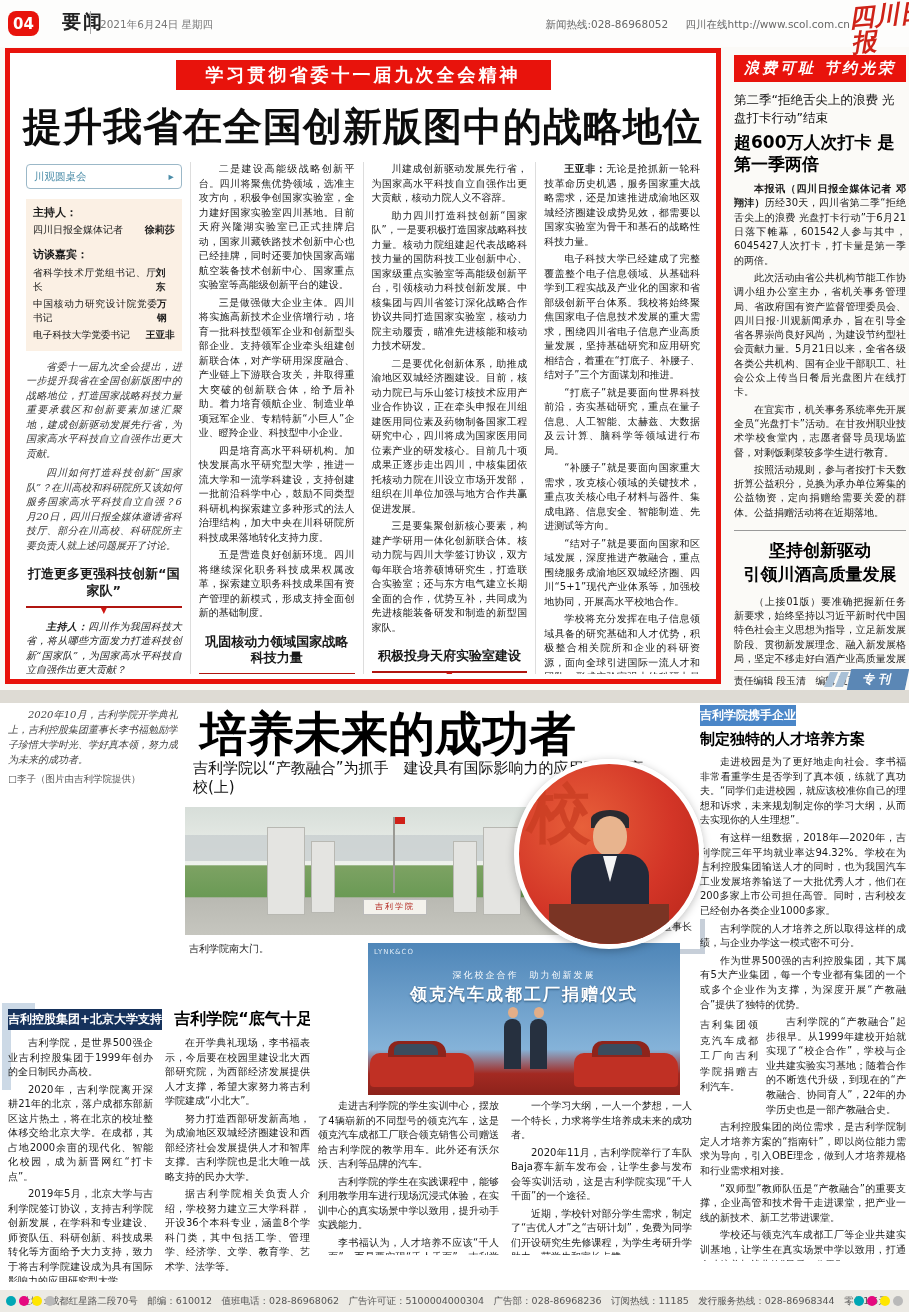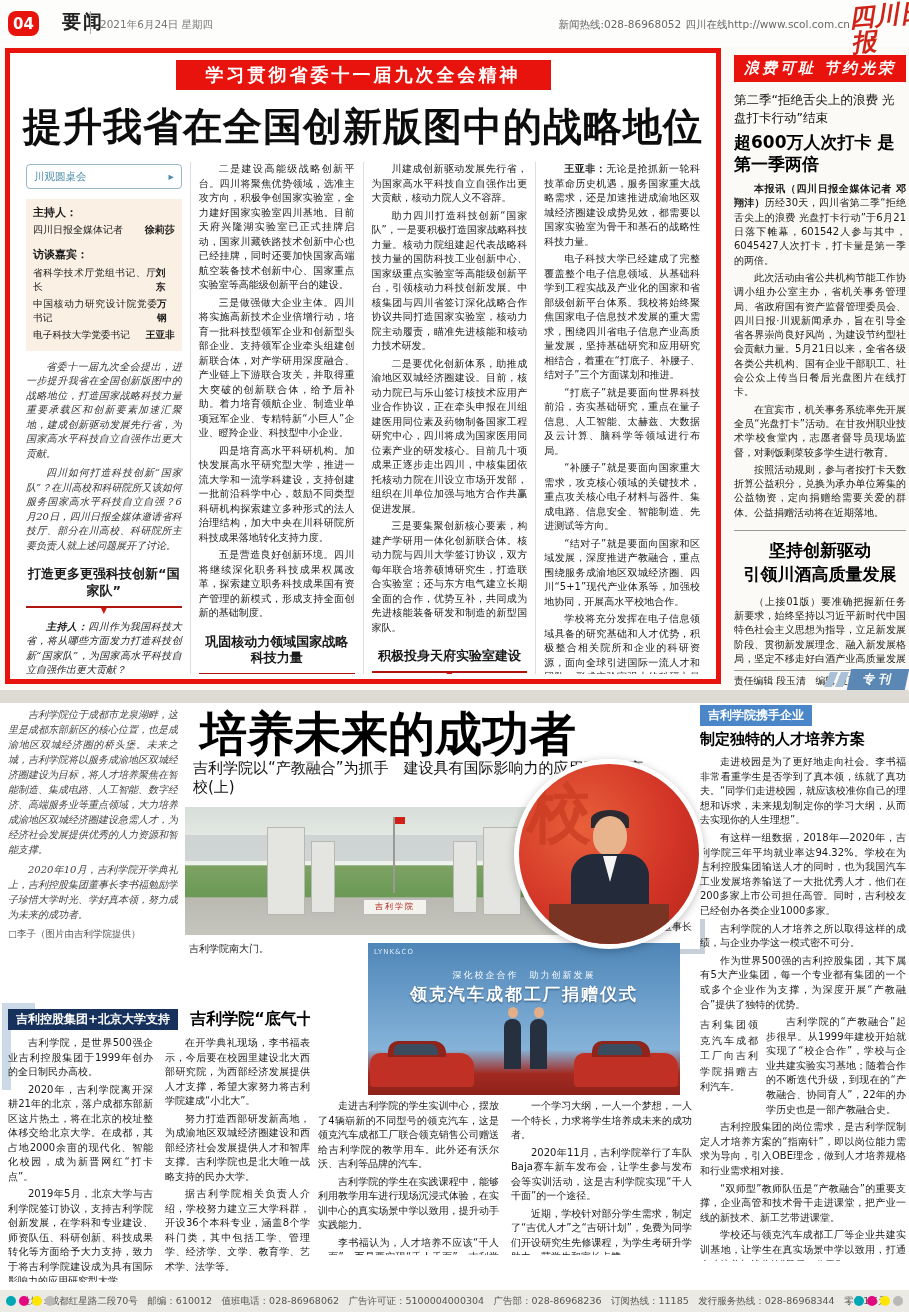--- a/index.html
+++ b/index.html
@@ -7,21 +7,21 @@
        font-family:"DejaVu Sans","Liberation Sans",sans-serif;overflow:hidden;color:#1a1a1a;}
   b{font-weight:bold;}
   
   .masthead{position:absolute;left:0;top:0;width:909px;height:47px;background:#fdfdfc;padding-left:29px;}
   .pagenum{position:absolute;left:8px;top:11px;width:31px;height:25px;background:#e8130c;color:#fff;
            border-radius:8px;font-weight:bold;font-size:15px;display:flex;align-items:center;justify-content:center;}
   .section-name{position:absolute;left:62px;top:9px;font-size:19px;font-weight:bold;color:#222;letter-spacing:2px;}
   .mast-div{position:absolute;left:90px;top:11px;width:1px;height:23px;background:#aaa;}
   .mast-date{position:absolute;left:100px;top:18px;font-size:10.5px;color:#777;}
   .mast-right{position:absolute;right:88px;top:18px;font-size:10.5px;color:#666;white-space:nowrap;}
-  .mast-right span{margin-left:1px;}
+  .mast-right span{margin-left:14px;}
   .paper-logo{position:absolute;right:0px;top:2px;width:88px;font-size:25px;line-height:1.0;color:#cf2318;
               font-weight:bold;font-style:italic;font-family:"DejaVu Serif","Liberation Serif",serif;
               transform:rotate(-5deg);}
   
   .main-box{position:absolute;left:5px;top:48px;width:716px;height:636px;border:5px solid #e8130c;
             background:#fff;box-sizing:border-box;overflow:hidden;}
   .kicker-wrap{text-align:center;margin-top:7px;border-radius:11px;}
   .kicker{display:inline-block;background:#e8130c;color:#fff;font-size:18px;font-weight:bold;
           padding:3px 30px;letter-spacing:3px;}
   .main-headline{text-align:center;font-size:39px;font-weight:900;color:#0d0d0d;margin:10px 4px 6px;letter-spacing:1px;}
@@ -105,21 +105,21 @@
   .person{position:absolute;width:17px;height:50px;border-radius:8px 8px 0 0;background:#26303f;top:76px;}
   .person::before{content:"";position:absolute;left:3.5px;top:-12px;width:10px;height:11px;border-radius:50%;background:#e3ae88;}
   .car{position:absolute;bottom:8px;width:104px;height:34px;background:#c03024;border-radius:10px 14px 4px 4px;}
   .car::before{content:"";position:absolute;left:18px;top:-12px;width:58px;height:16px;background:#8e241b;
                border-radius:10px 12px 0 0;}
   .car::after{content:"";position:absolute;left:24px;top:-9px;width:44px;height:11px;background:#3a4c5e;border-radius:6px 8px 0 0;}
   .lynk-cap-float{float:left;width:58px;height:92px;margin:2px 8px 2px 0;}
   
   .art{position:absolute;overflow:hidden;}
   .art-head{margin-bottom:6px;white-space:nowrap;}
-  .tag{display:inline-block;color:#fff;font-size:12px;font-weight:bold;padding:2px 8px;margin-right:7px;vertical-align:middle;}
+  .tag{display:inline-block;color:#fff;font-size:12px;font-weight:bold;padding:2px 0;margin-right:7px;vertical-align:middle;}
   .tag-navy{background:#16325c;}
   .tag-red{background:#e8130c;}
   .tag-blue{background:#4a86c8;}
   .art-title{display:inline-block;font-size:16px;font-weight:900;color:#000;vertical-align:middle;}
   .art-cols{display:flex;gap:12px;}
   .art-col{flex:1;font-size:10px;line-height:1.45;text-align:justify;overflow:hidden;}
   .art-left{left:8px;top:306px;width:302px;height:278px;}
   .art-left .art-cols{height:246px;}
   .art-mid{left:318px;top:396px;width:374px;height:188px;}
   .art-mid .art-cols{height:156px;}
@@ -242,21 +242,20 @@
 <div class="editors">责任编辑 段玉清　编辑 夏丽莎　版式编辑 高钰松</div>
 <div class="zhuankan">
   <span class="zk-chev"></span>
   <span class="zk-chev"></span>
   <span class="zk-box">专刊</span>
 </div>
 <div class="band"></div>
 
 <div class="bottom">
   <div class="intro-col">
-      <div class="blk blk-i">吉利学院位于成都市龙泉湖畔，这里是成都东部新区的核心位置，也是成渝地区双城经济圈的桥头堡。未来之城，吉利学院将以服务成渝地区双城经济圈建设为目标，将人才培养聚焦在智能制造、集成电路、人工智能、数字经济、高端服务业等重点领域，大力培养成渝地区双城经济圈建设急需人才，为经济社会发展提供优秀的人力资源和智能支撑。</div>
       <div class="blk blk-i">2020年10月，吉利学院开学典礼上，吉利控股集团董事长李书福勉励学子珍惜大学时光、学好真本领，努力成为未来的成功者。</div>
       <div class="blk blk-byline">□李子（图片由吉利学院提供）</div>
     </div>
   <div class="quote-bracket"></div>
 
   <div class="feat-headline">培养未来的成功者</div>
   <div class="feat-subhead">吉利学院以“产教融合”为抓手　建设具有国际影响力的应用研究型高校(上)</div>
 
   <div class="campus">
     <div class="far-bldg"></div>

